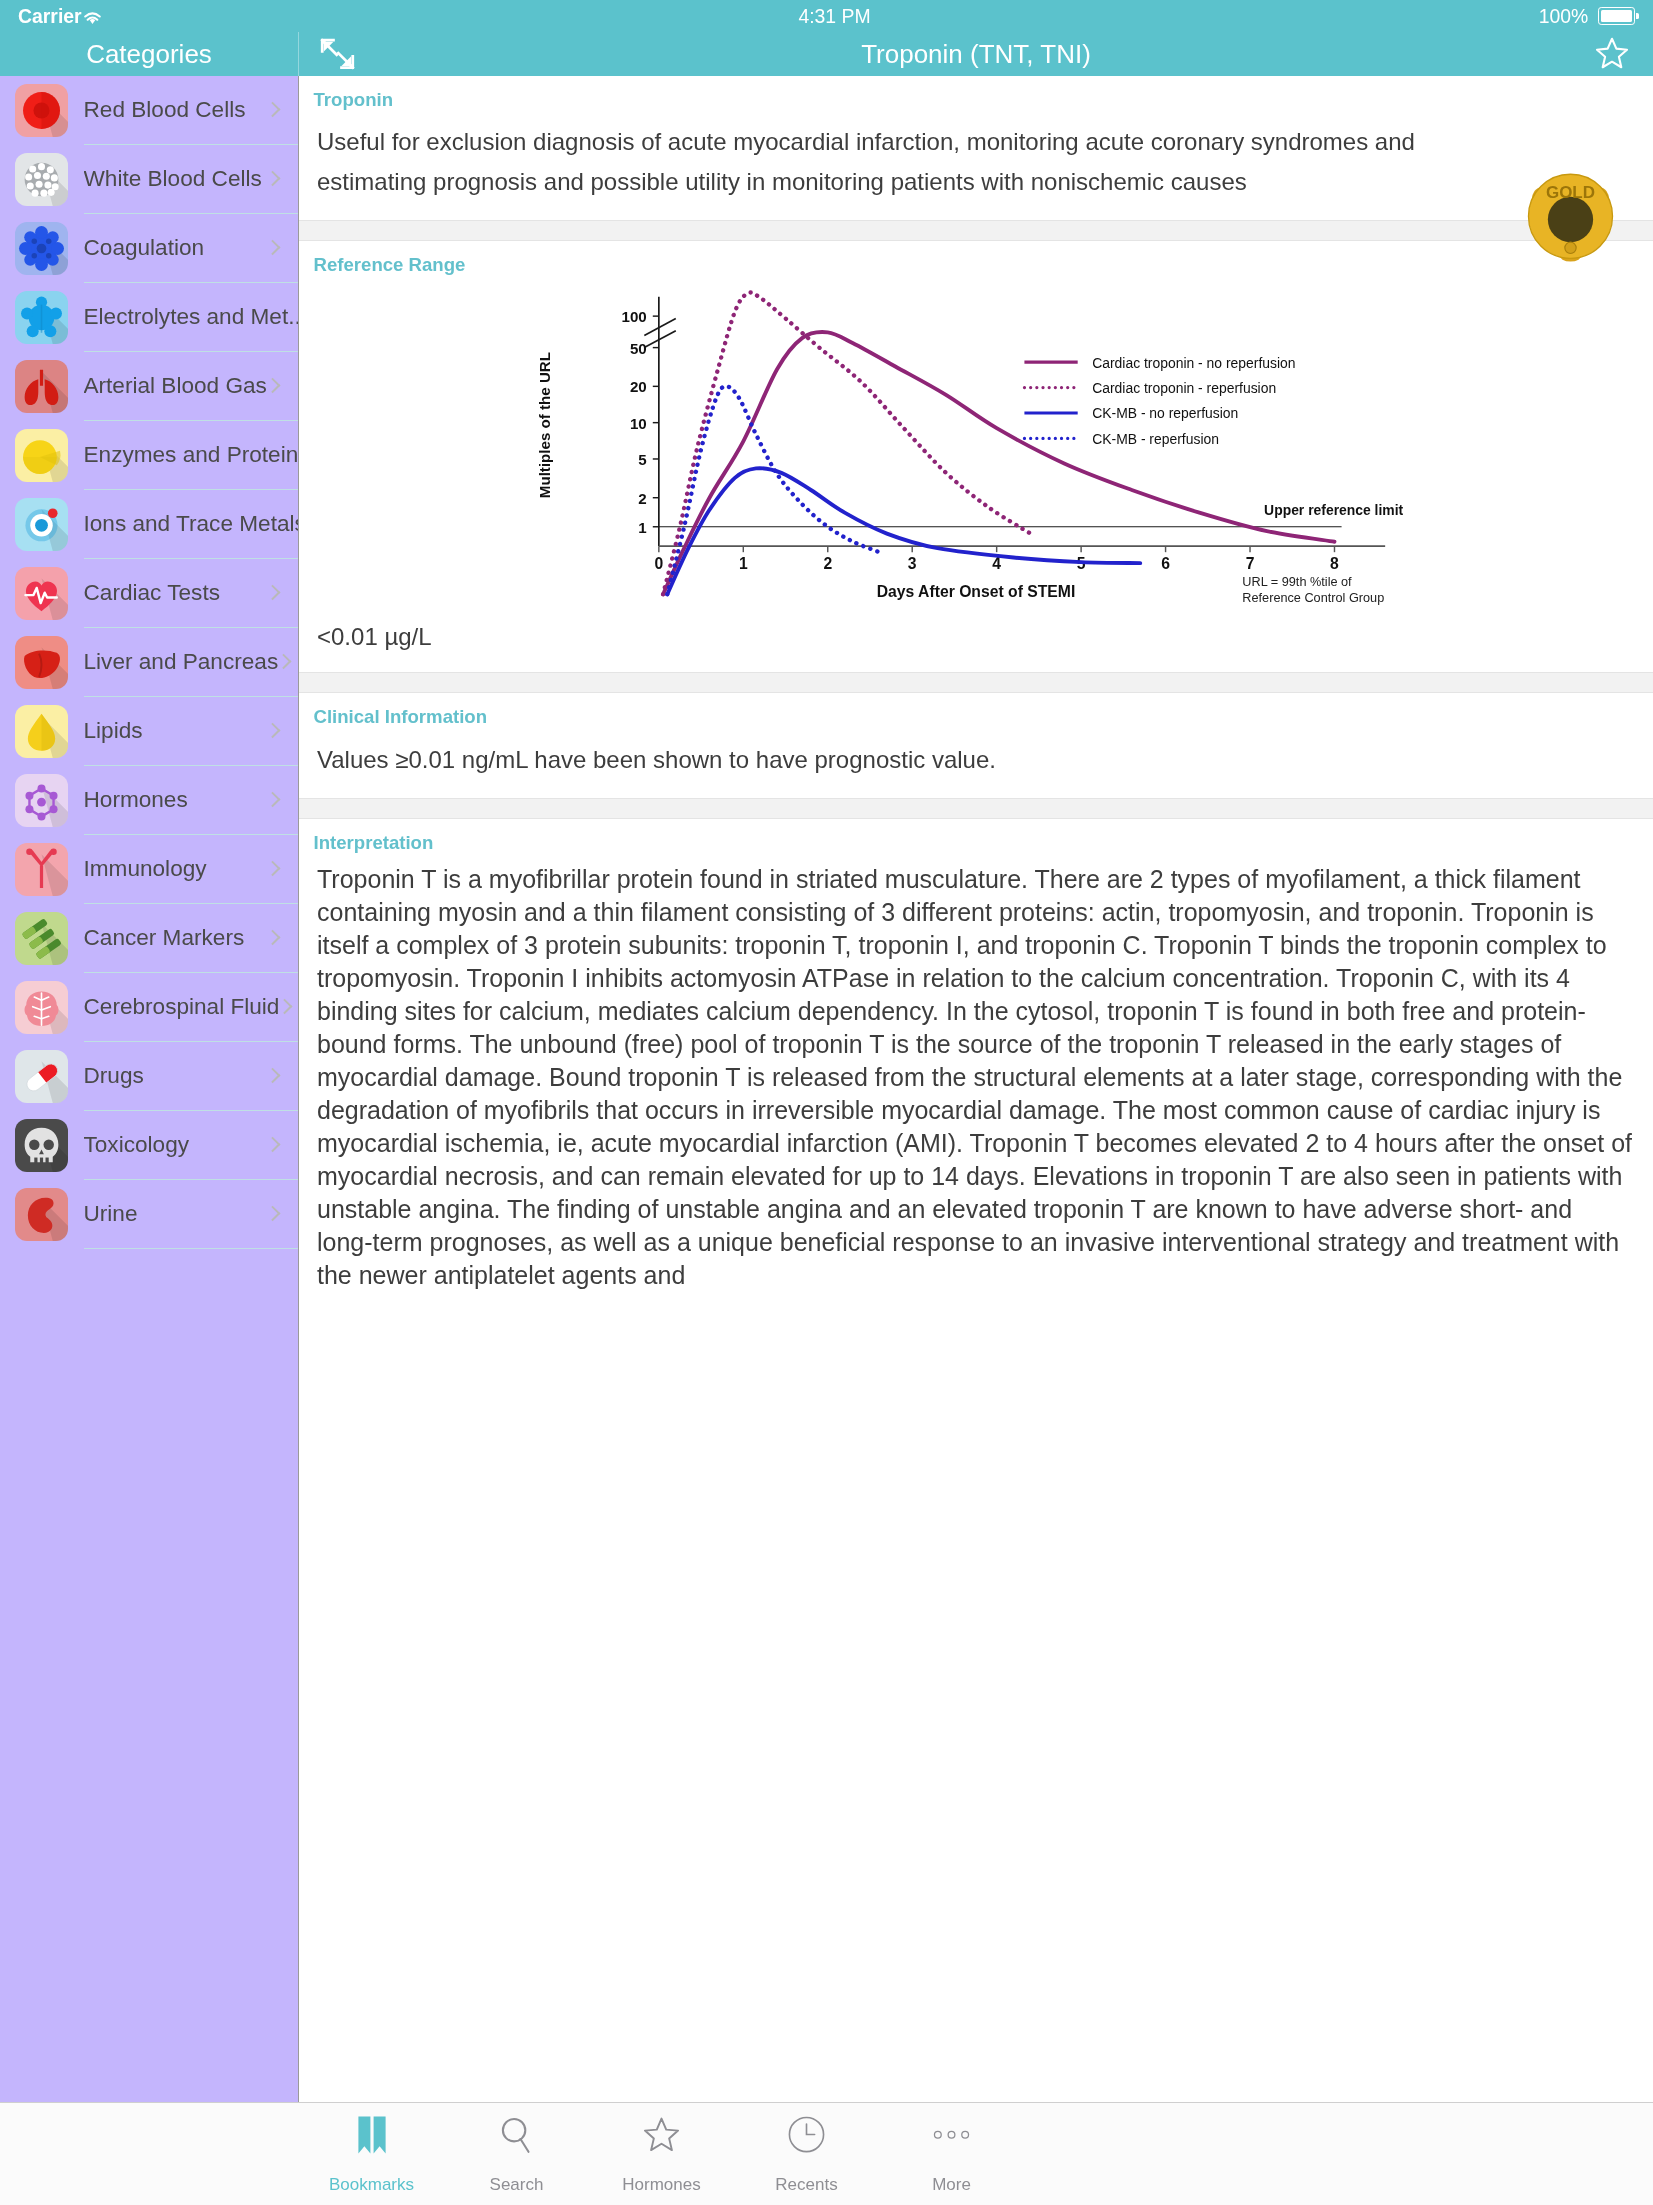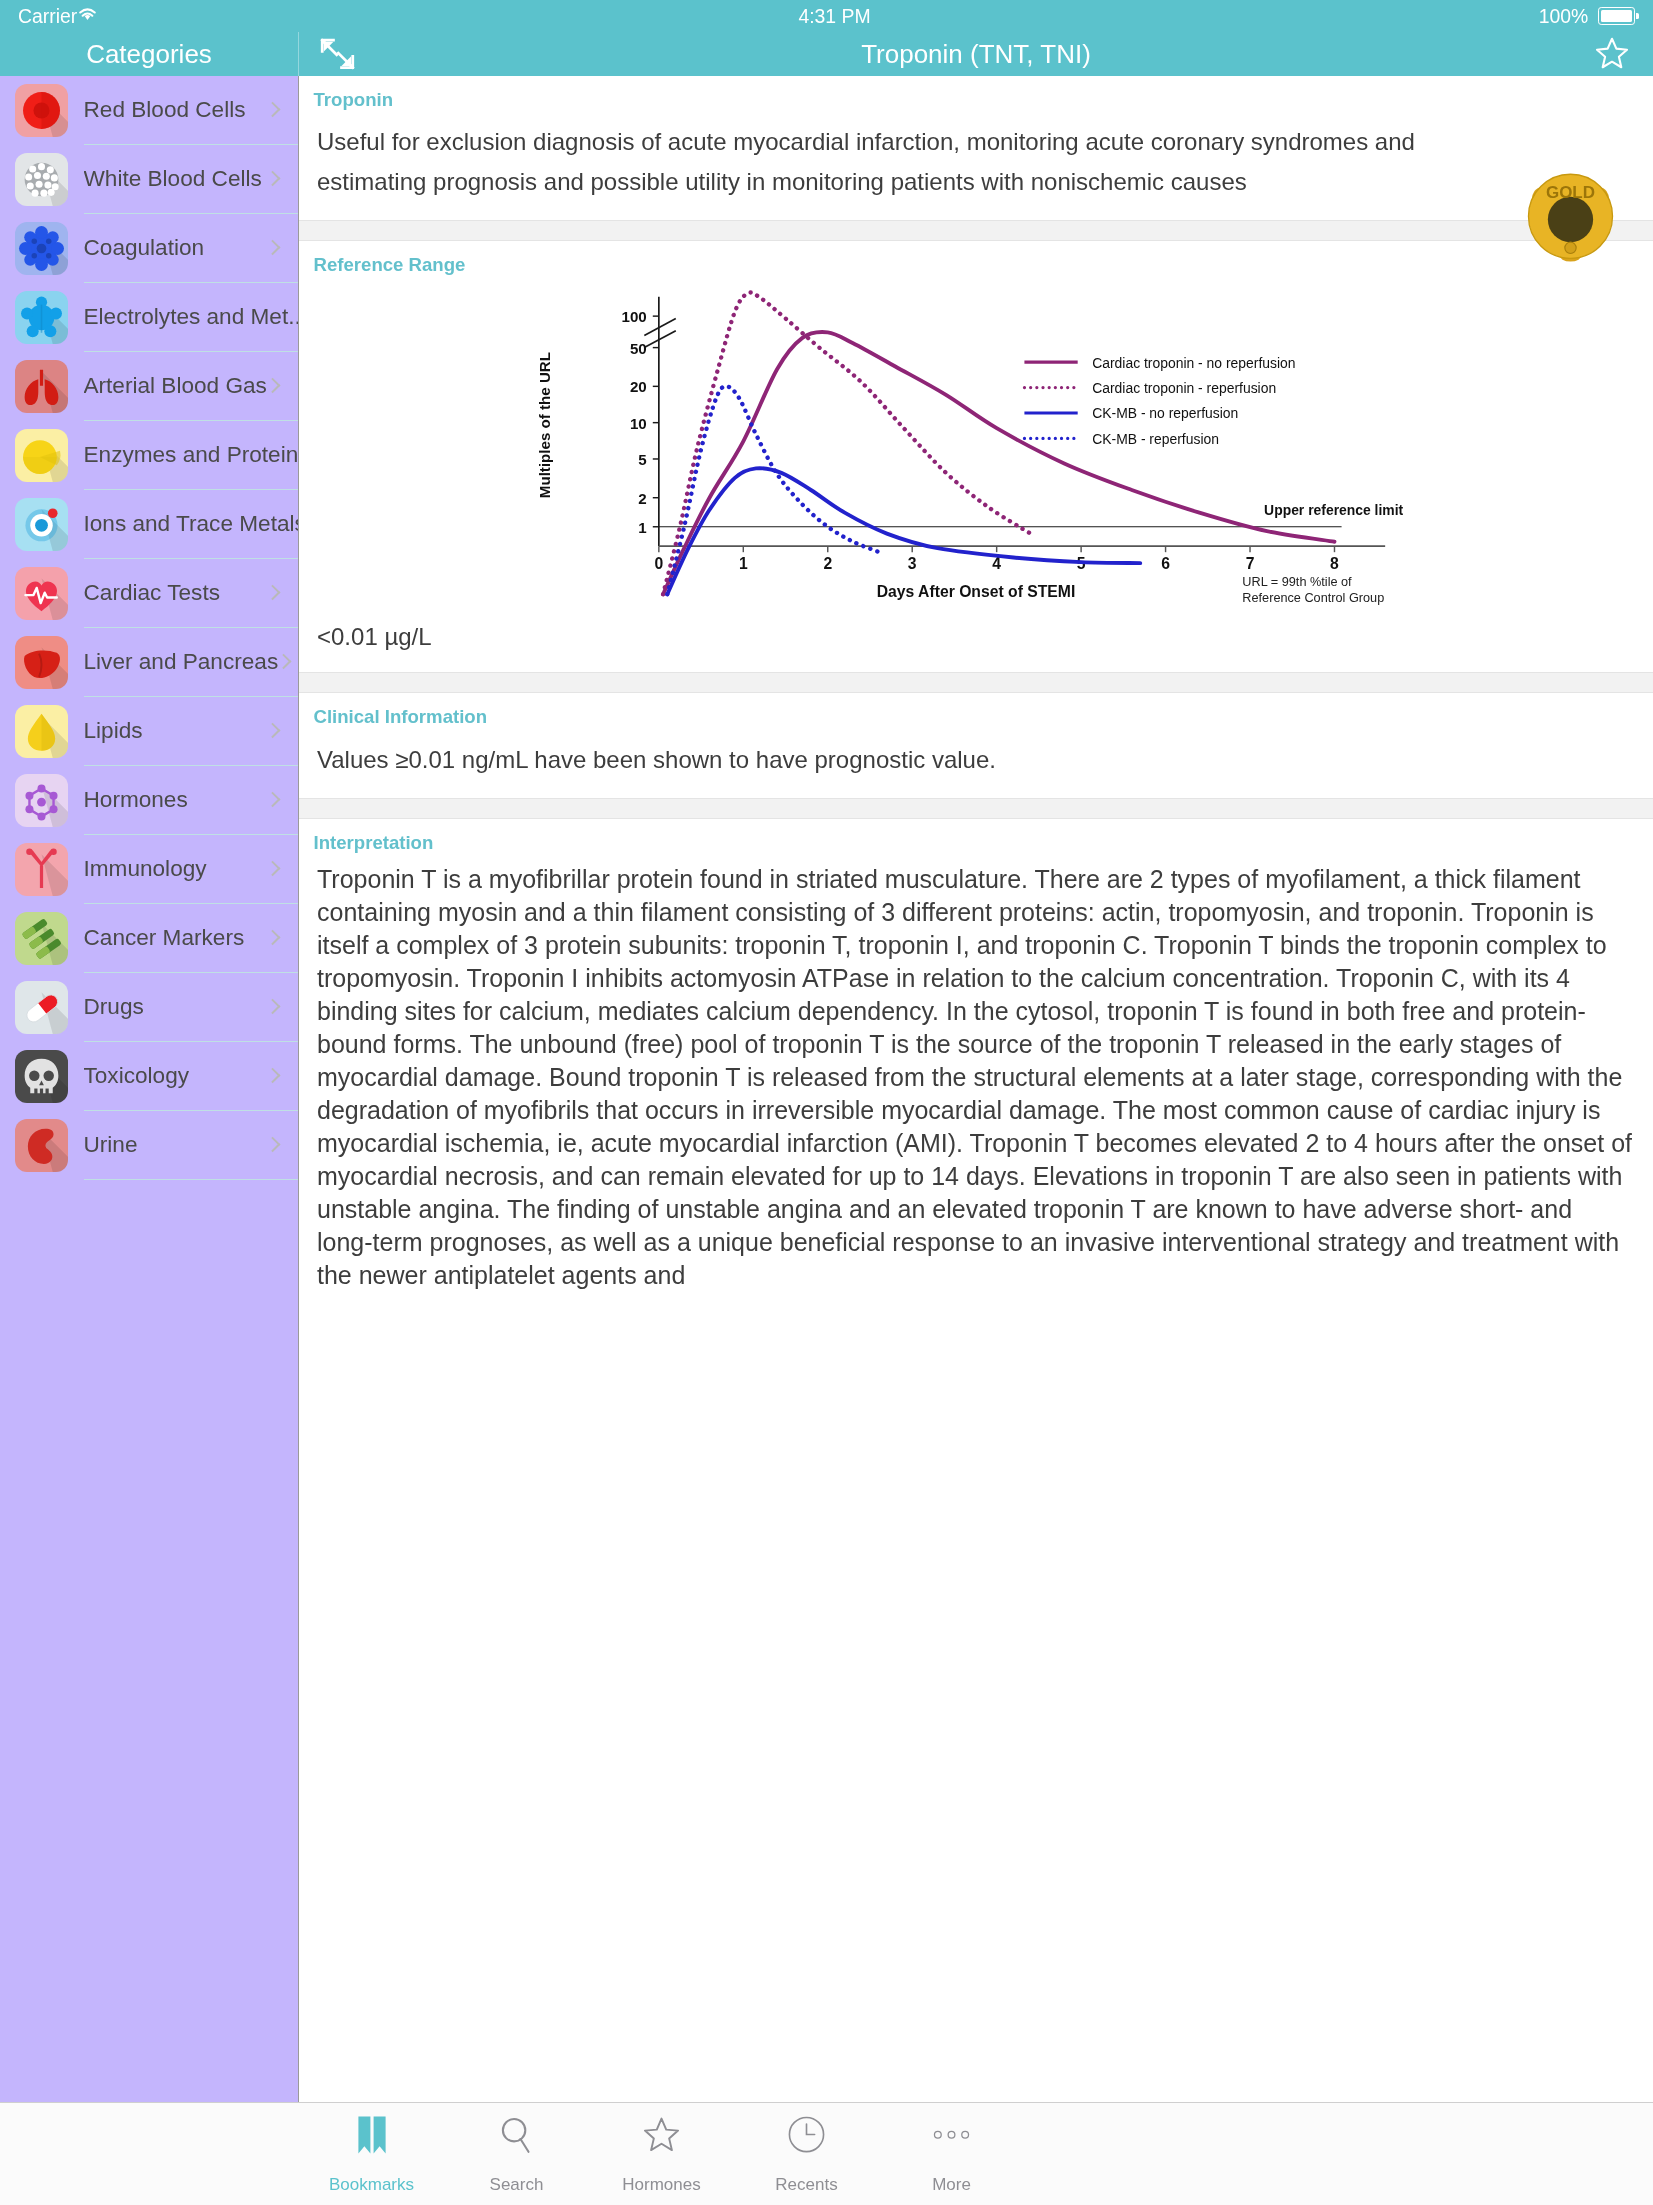--- a/index.html
+++ b/index.html
@@ -10,21 +10,21 @@
     overflow: hidden;
   }
   #app { position: relative; width: 1653px; height: 2205px; display: flex; flex-direction: column; }
 
   
   .statusbar {
     height: 32px; background: #5bc2cc; color: #ffffff;
     display: flex; align-items: center; flex: 0 0 32px;
     font-size: 19.4px; position: relative;
   }
-  .sb-left { display: flex; align-items: flex-start; padding-left: 18px; }
+  .sb-left { display: flex; align-items: center; padding-left: 18px; font-weight: bold; }
   .sb-center { position: absolute; left: 16px; right: 0; text-align: center; font-weight: 400; }
   .sb-right { margin-left: auto; display: flex; align-items: center; gap: 9.7px; padding-right: 18px; }
   .wifi-icon { display: inline-block; width: 21px; height: 16px; position: relative; }
   .batt { width: 37px; height: 18px; border: 1.6px solid #ffffff; border-radius: 3.2px; position: relative; }
   .batt::after { content: ""; position: absolute; right: -4.8px; top: 4.8px; width: 3.2px; height: 6.5px;
     background: #ffffff; border-radius: 0 1.6px 1.6px 0; }
   .batt i { position: absolute; left: 1.6px; top: 1.6px; bottom: 1.6px; right: 1.6px; background: #ffffff; border-radius: 1.6px; }
 
   
   .navrow { display: flex; flex: 0 0 44px; height: 44px; background: #5bc2cc; }
@@ -352,20 +352,41 @@
                 </g>
       <g transform="rotate(-35 33 33)" fill="#8cbb4a">
       <rect x="16" y="14" width="17" height="9" rx="3"></rect>
                   <rect x="16" y="29" width="17" height="9" rx="3"></rect>
       <rect x="16" y="44" width="17" height="9" rx="3"></rect>
                 </g>
               </svg>
             </div>
      <div class="cat-right">
        <div class="cat-label">Cancer Markers</div>
+       <div class="chev"></div>
+     </div>
+          </div>
+          <div class="cat-row">
+            <div class="cat-icon" style="background:#f6cdd3">
+              <svg viewBox="0 0 66 66">
+                <path d="M33 14 L66 47 L66 66 L47 66 Z" fill="rgba(0,0,0,.10)"></path>
+                <path d="M33 13 C22 13 14 20 14 30 C11 33 11 40 15 43 C16 51 23 56 33 56 C43 56 50 51 51 43 C55 40 55 33 52 30 C52 20 44 13 33 13 Z" fill="#f08a96"></path>
+      <g stroke="#ffffff" stroke-width="2" fill="none" stroke-linecap="round">
+      <path d="M33 15 v40"></path>
+                  <path d="M33 24 L24 20"></path>
+                  <path d="M33 24 L42 20"></path>
+      <path d="M33 36 L22 32"></path>
+                  <path d="M33 36 L44 32"></path>
+                  <path d="M33 47 L24 44"></path>
+                  <path d="M33 47 L42 44"></path>
+                </g>
+              </svg>
+            </div>
+     <div class="cat-right">
+       <div class="cat-label">Cerebrospinal Fluid</div>
        <div class="chev"></div>
      </div>
           </div>
           <div class="cat-row">
             <div class="cat-icon" style="background:#dfe6e9">
               <svg viewBox="0 0 66 66">
                 <path d="M33 14 L66 47 L66 66 L47 66 Z" fill="rgba(0,0,0,.10)"></path>
                 <g transform="rotate(-38 33 33)">
       <rect x="11" y="26" width="44" height="17" rx="8.5" fill="#ffffff"></rect>
       <path d="M33 26 h13.5 a8.5 8.5 0 0 1 0 17 H33 Z" fill="#ec1c24"></path>

